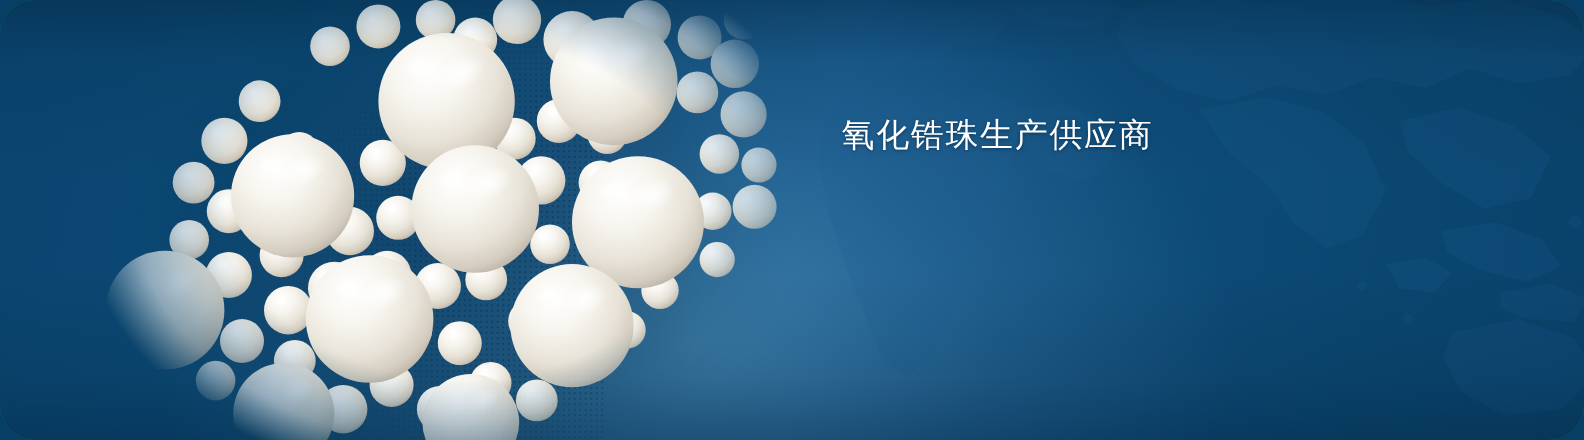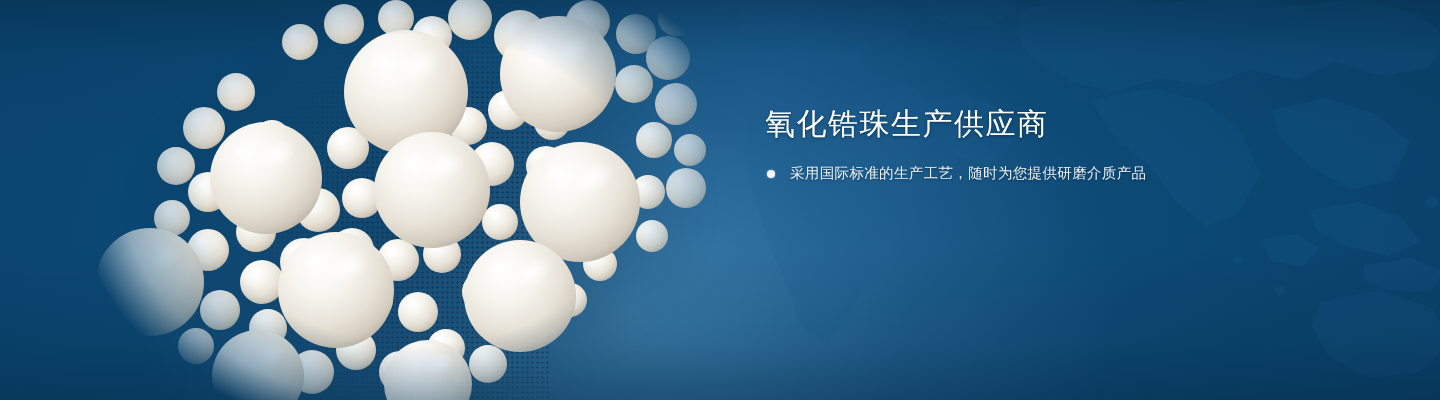--- a/index.html
+++ b/index.html
@@ -10,20 +10,21 @@
   body {
     font-family: "Liberation Sans", "DejaVu Sans", sans-serif;
   }
 
   .banner {
     position: relative;
     width: 1440px;
     height: 400px;
     overflow: hidden;
     background: #15803d;
+    border-radius: 32px;
   }
 
   
   .bg-base {
     position: absolute;
     inset: 0;
     background:
       radial-gradient(ellipse 720px 520px at 44% 78%,
          rgba(86,150,190,0.62) 0%,
          rgba(60,120,165,0.34) 38%,
@@ -389,21 +390,17 @@
     </svg>
   </div>
 
   <div class="copy">
     <h1 class="headline">氧化锆珠生产供应商</h1>
 
     <ul class="bullets">
 
 
 
-      <li class="bullet">
-        <span class="bullet-dot"></span>
-        <span class="bullet-line">采用国际标准的生产工艺，随时为您提供研磨介质产品</span>
-      </li>
 
     </ul>
   </div>
 
 </div>
 
 </body></html>

